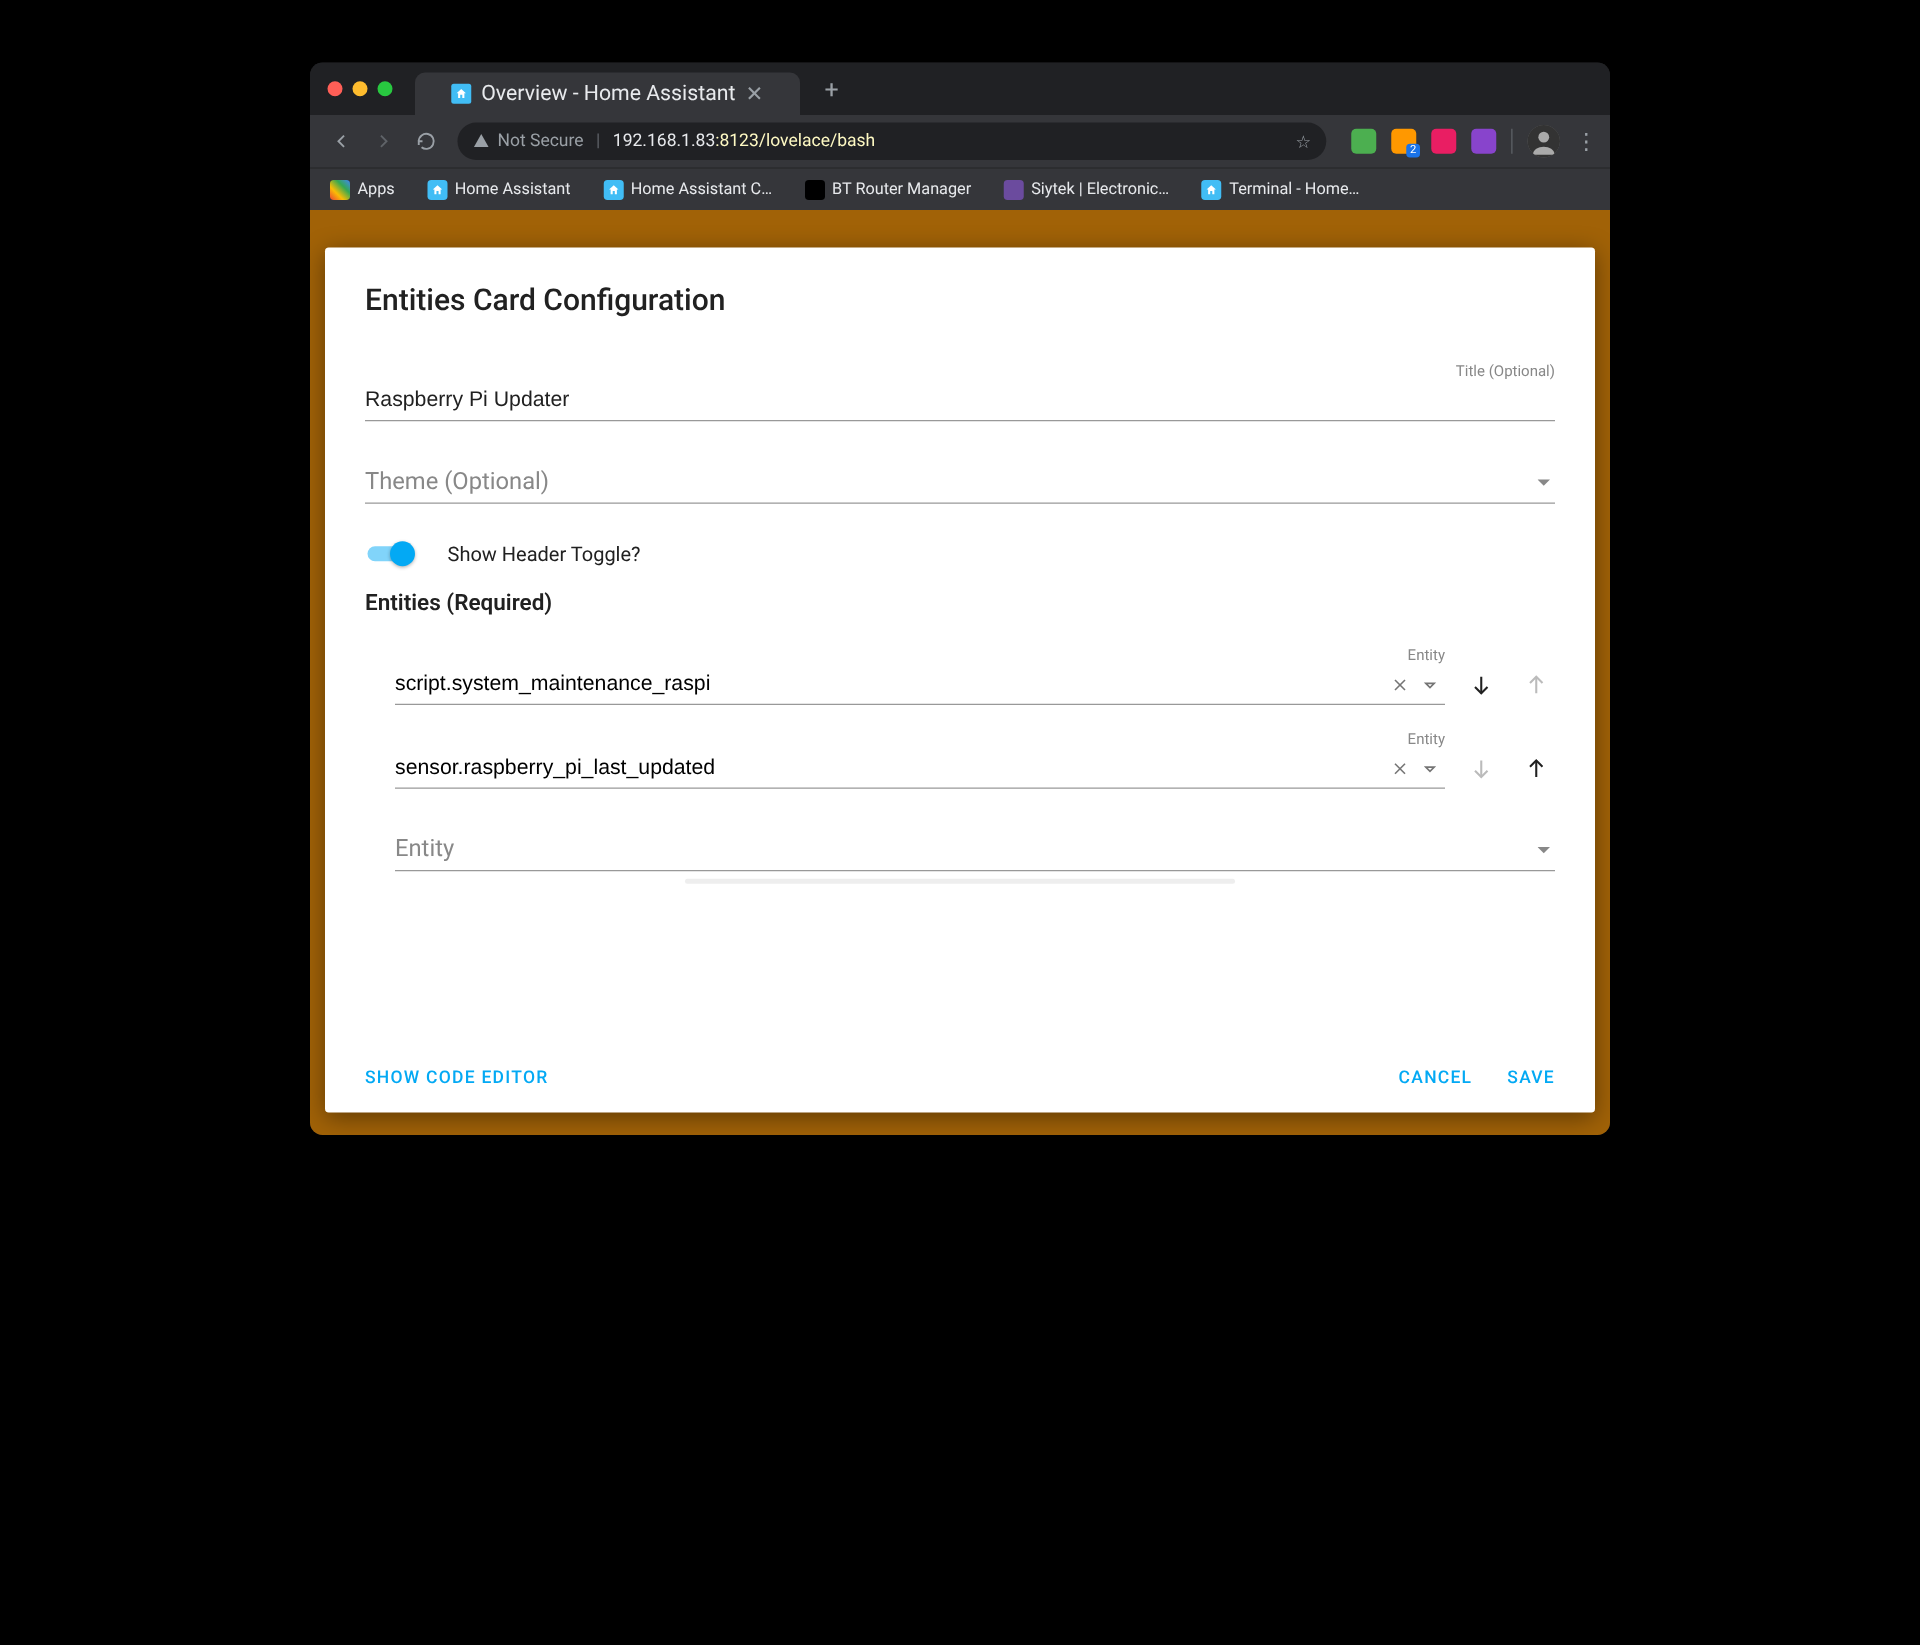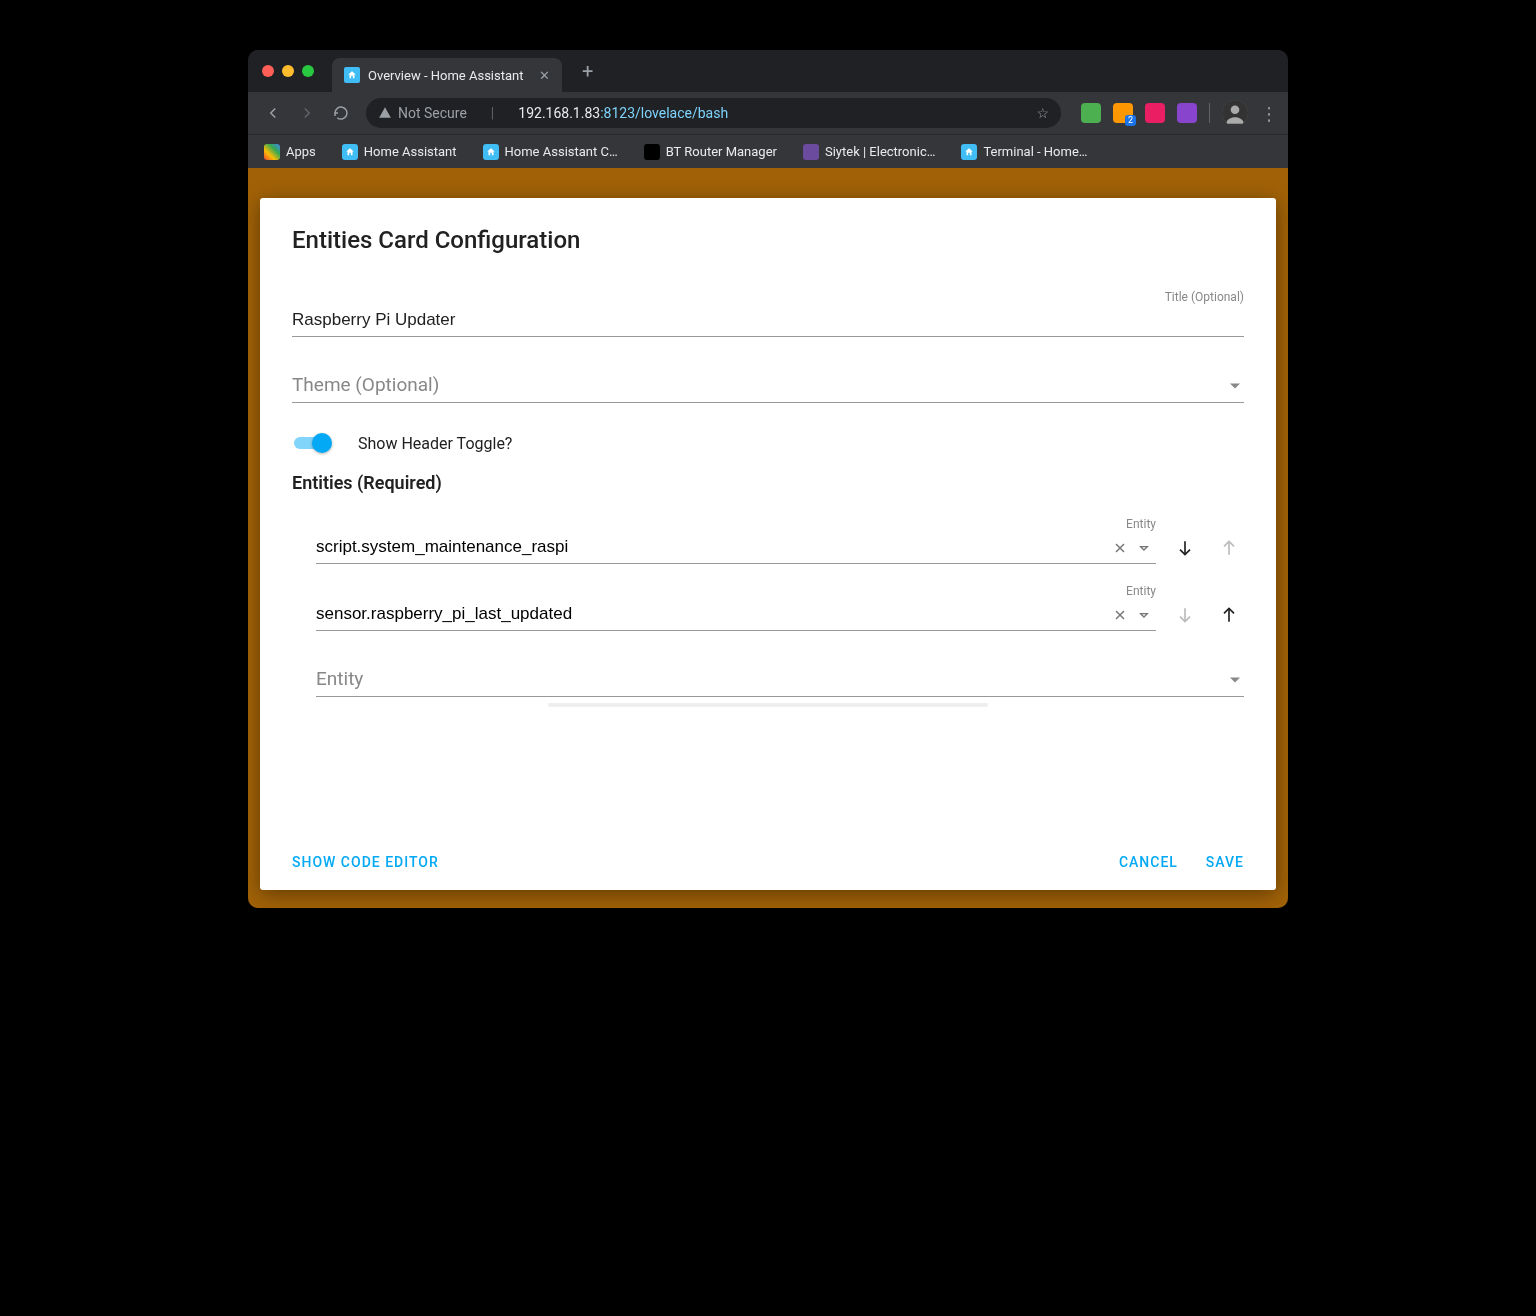--- a/index.html
+++ b/index.html
@@ -33,23 +33,23 @@
   .traffic span { width: 12px; height: 12px; border-radius: 50%; display: block; }
   .t-red { background: #ff5f57; }
   .t-yellow { background: #febc2e; }
   .t-green { background: #28c840; }
   .tab {
     background: #35363a;
     color: #e8eaed;
     height: 34px;
     display: flex;
     align-items: center;
-    padding: 0 12px;
+    padding: 0 29px;
     border-radius: 8px 8px 0 0;
-    font-size: 13px;
+    font-size: 17px;
     gap: 8px;
     min-width: 230px;
     margin-top: 8px;
   }
   .tab .favicon {
     width: 16px; height: 16px; background: #41bdf5; border-radius: 2px;
     display:flex;align-items:center;justify-content:center;
   }
   .tab .favicon svg { width:10px; height:10px; fill:#fff; }
   .tab .close { margin-left: auto; color:#9aa0a6; cursor:pointer; }
@@ -69,28 +69,28 @@
   .omnibox {
     flex:1;
     background: #202124;
     height:30px;
     border-radius:15px;
     display:flex;
     align-items:center;
     padding:0 12px;
     color:#e8eaed;
     font-size:14px;
-    gap:24px;
+    gap:10px;
     margin: 0 6px;
     overflow:hidden;
   }
   .omni-warn { color:#9aa0a6; display:flex; align-items:center; gap:6px; }
   .omni-warn svg { width:14px; height:14px; fill:#9aa0a6; }
   .omni-divider { color:#5f6368; }
-  .omni-url .faded { color:#7dd3fc; }
+  .omni-url .faded { color:#fef9c3; }
   .omni-star { margin-left:auto; color:#9aa0a6; }
   .ext-icons { display:flex; align-items:center; gap:12px; padding-left:10px; }
   .ext { width:20px; height:20px; border-radius:4px; position:relative; cursor:pointer;}
   .ext-avatar { width:26px; height:26px; border-radius:50%; background:#555; overflow:hidden; }
   .ext-avatar svg { width:100%; height:100%; }
   .ext-menu { color:#9aa0a6; font-size:18px; }
   .badge { position:absolute; bottom:-3px; right:-3px; background:#1a73e8; color:#fff; font-size:9px; border-radius:3px; padding:0 3px; line-height:11px;}
   .ext-sep { width:1px; height:20px; background:#5f6368; }
   
   .bookmarks {

